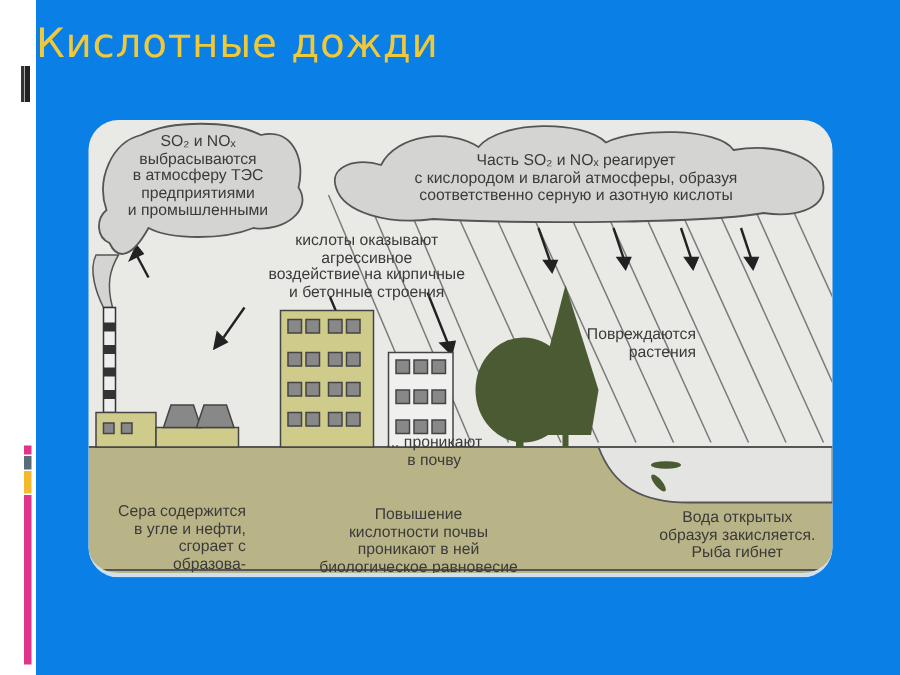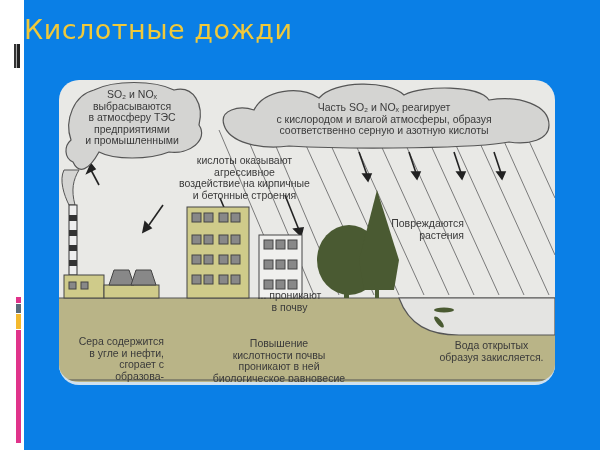--- a/index.html
+++ b/index.html
@@ -184,14 +184,15 @@
   <div class="lbl" style="left:145px;top:246px;width:150px;margin-top:12px;">
     <div>Повышение</div>
     <div>кислотности почвы</div>
     <div>проникают в ней</div>
     <div>биологическое равновесие</div>
   </div>
 
   <div class="lbl" style="left:370px;top:260px;width:125px;">
     <div>Вода открытых</div>
     <div>образуя закисляется.</div>
+    <div>Рыба гибнет</div>
   </div>
 </div>
 
 </body></html>

